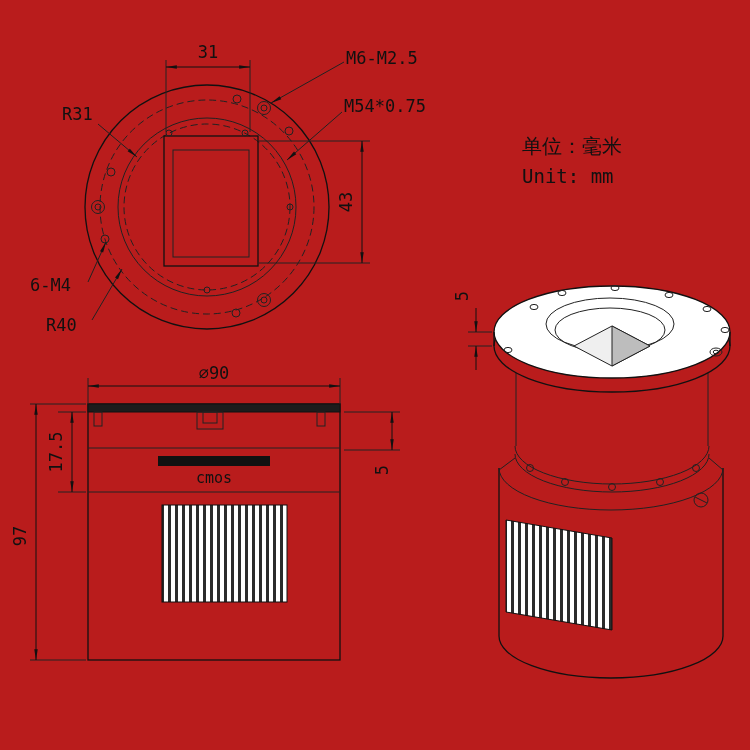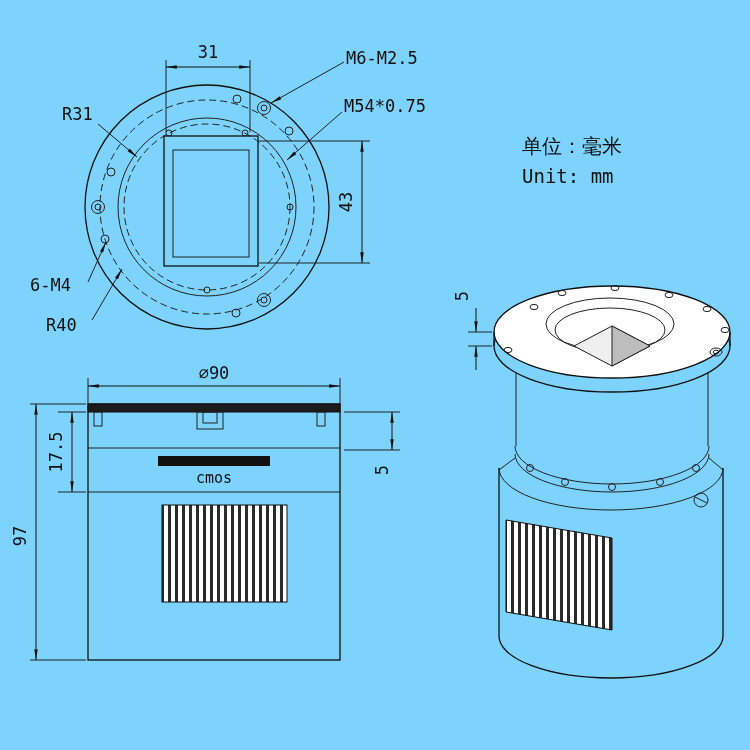--- a/index.html
+++ b/index.html
@@ -1,16 +1,16 @@
 <!DOCTYPE html>
 <html><head>
 <meta charset="utf-8">
 <style>
   html,body{margin:0;padding:0;background:#ffffff;}
-  .page{width:750px;height:750px;position:relative;background:#7dd3fc;overflow:hidden;}
+  .page{width:750px;height:750px;position:relative;background:#b91c1c;overflow:hidden;}
   svg{display:block;}
   text{fill:#111;font-family:"DejaVu Sans Mono","Liberation Mono",monospace;}
   .cjk{font-family:"DejaVu Sans","Liberation Sans",sans-serif;font-size:20px;}
   .en{font-size:19px;}
   .dim{font-size:17px;}
   .callout{font-size:17px;}
   .small{font-size:15px;}
   .ln{stroke:#222;stroke-width:1;fill:none;}
   .ln2{stroke:#111;stroke-width:1.3;fill:none;}
   .dash{stroke:#222;stroke-width:1;fill:none;stroke-dasharray:7 4;}

